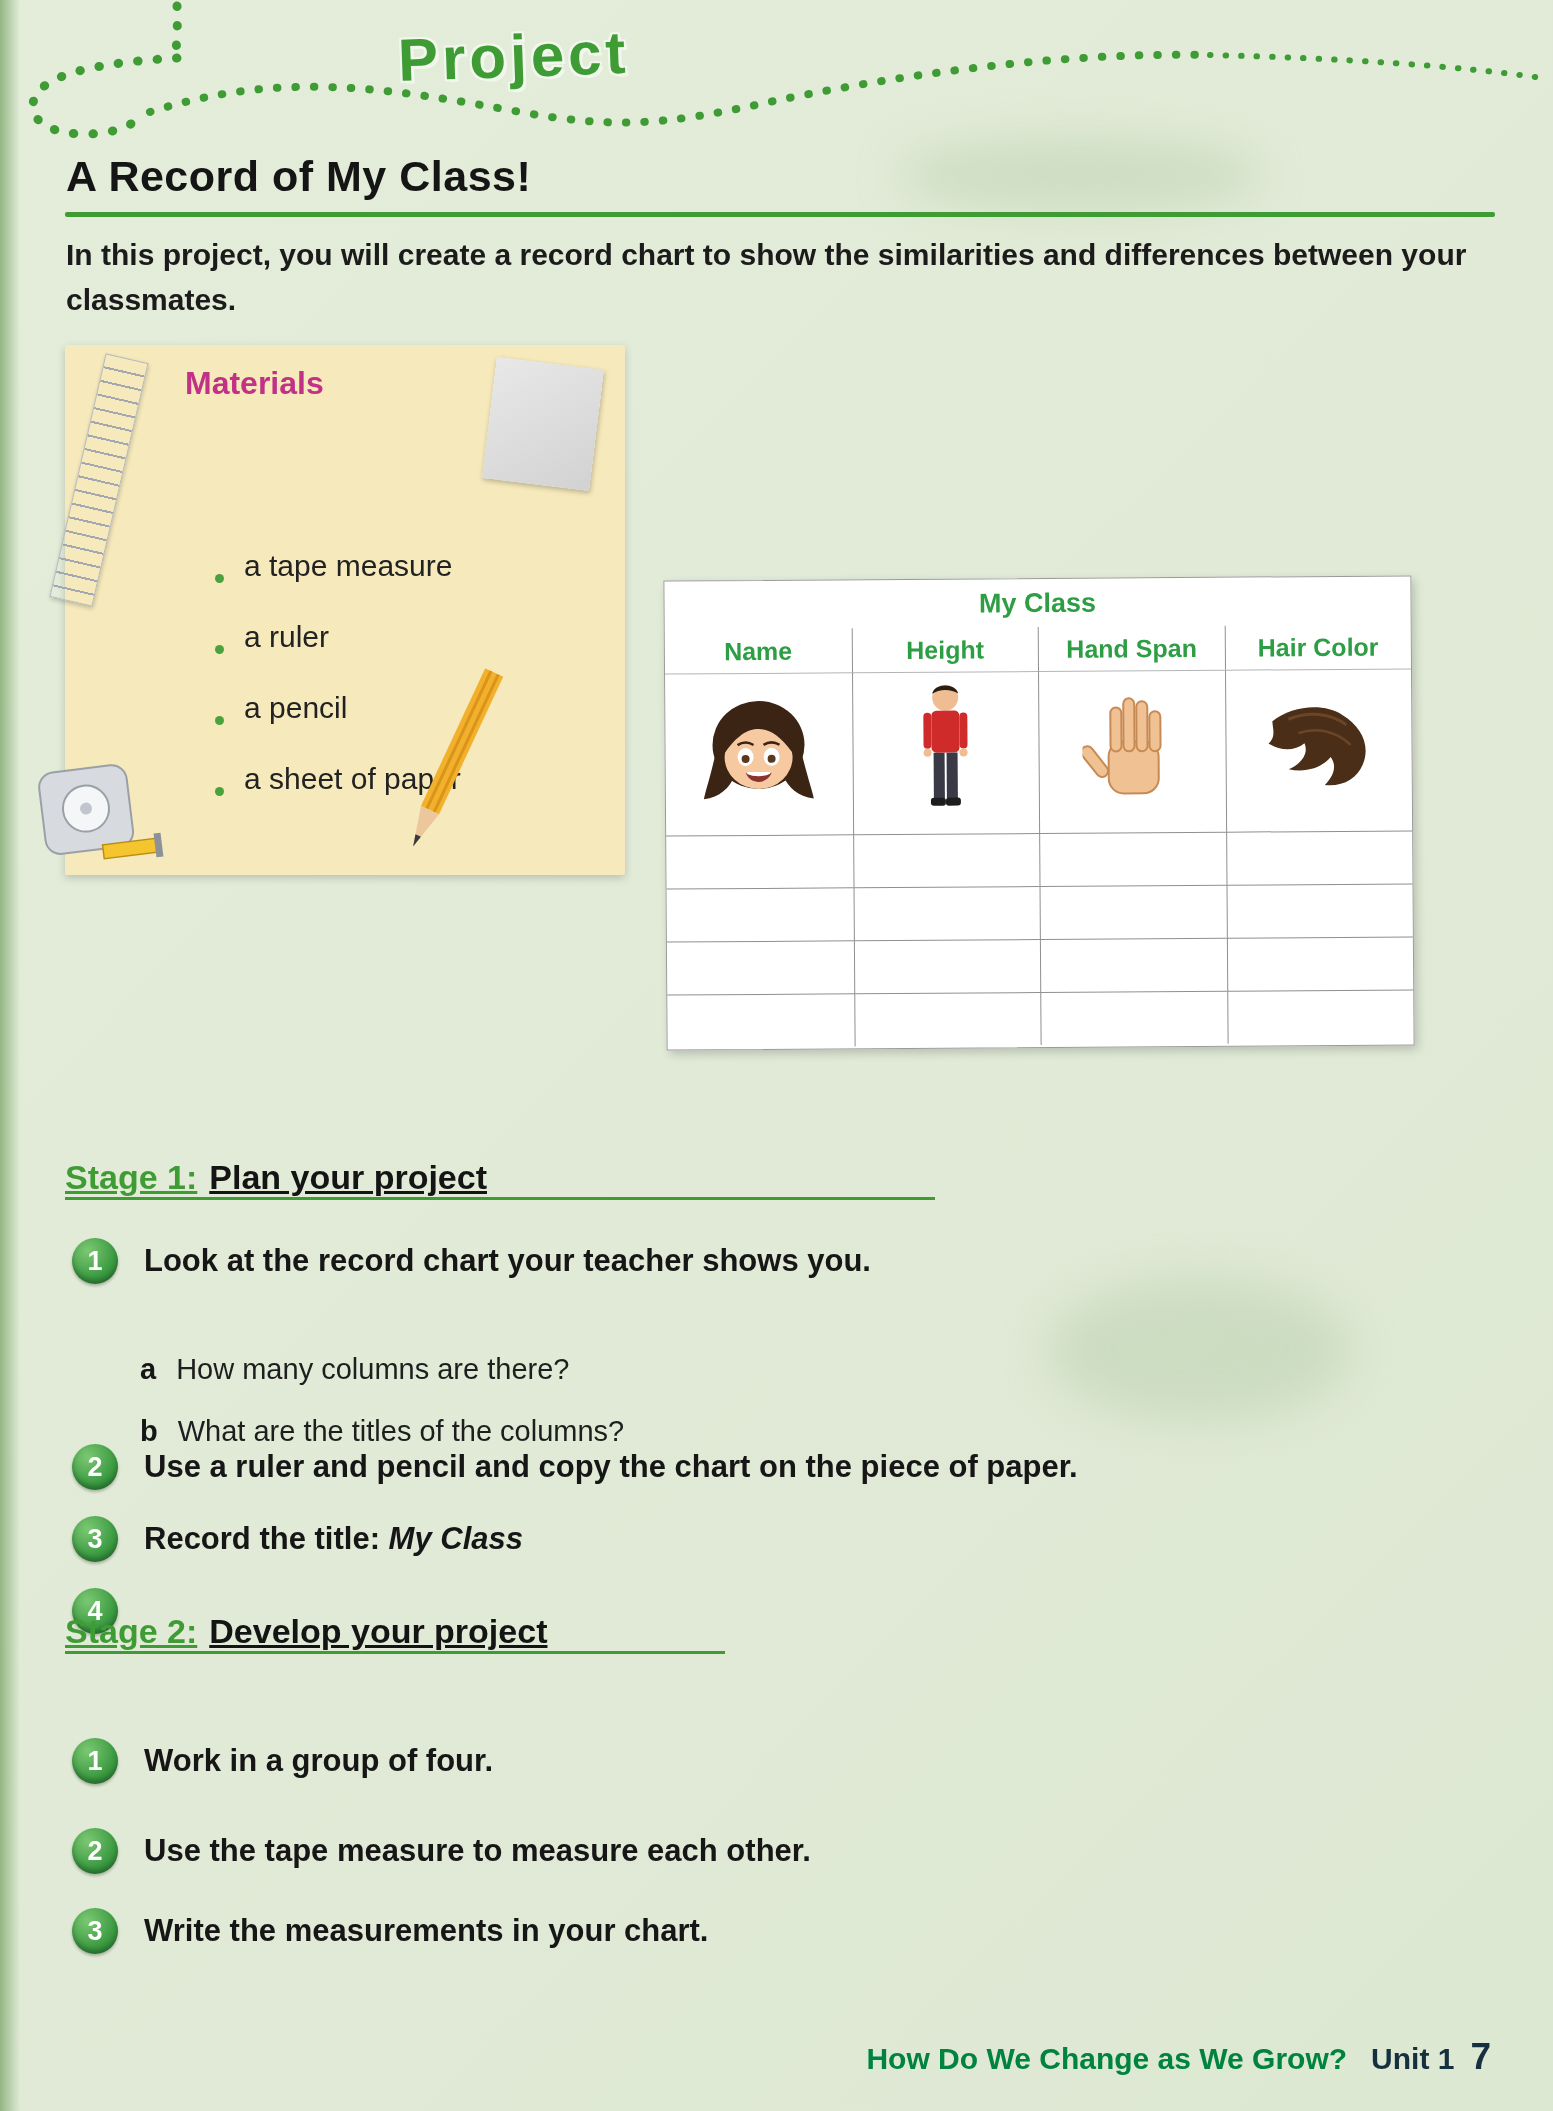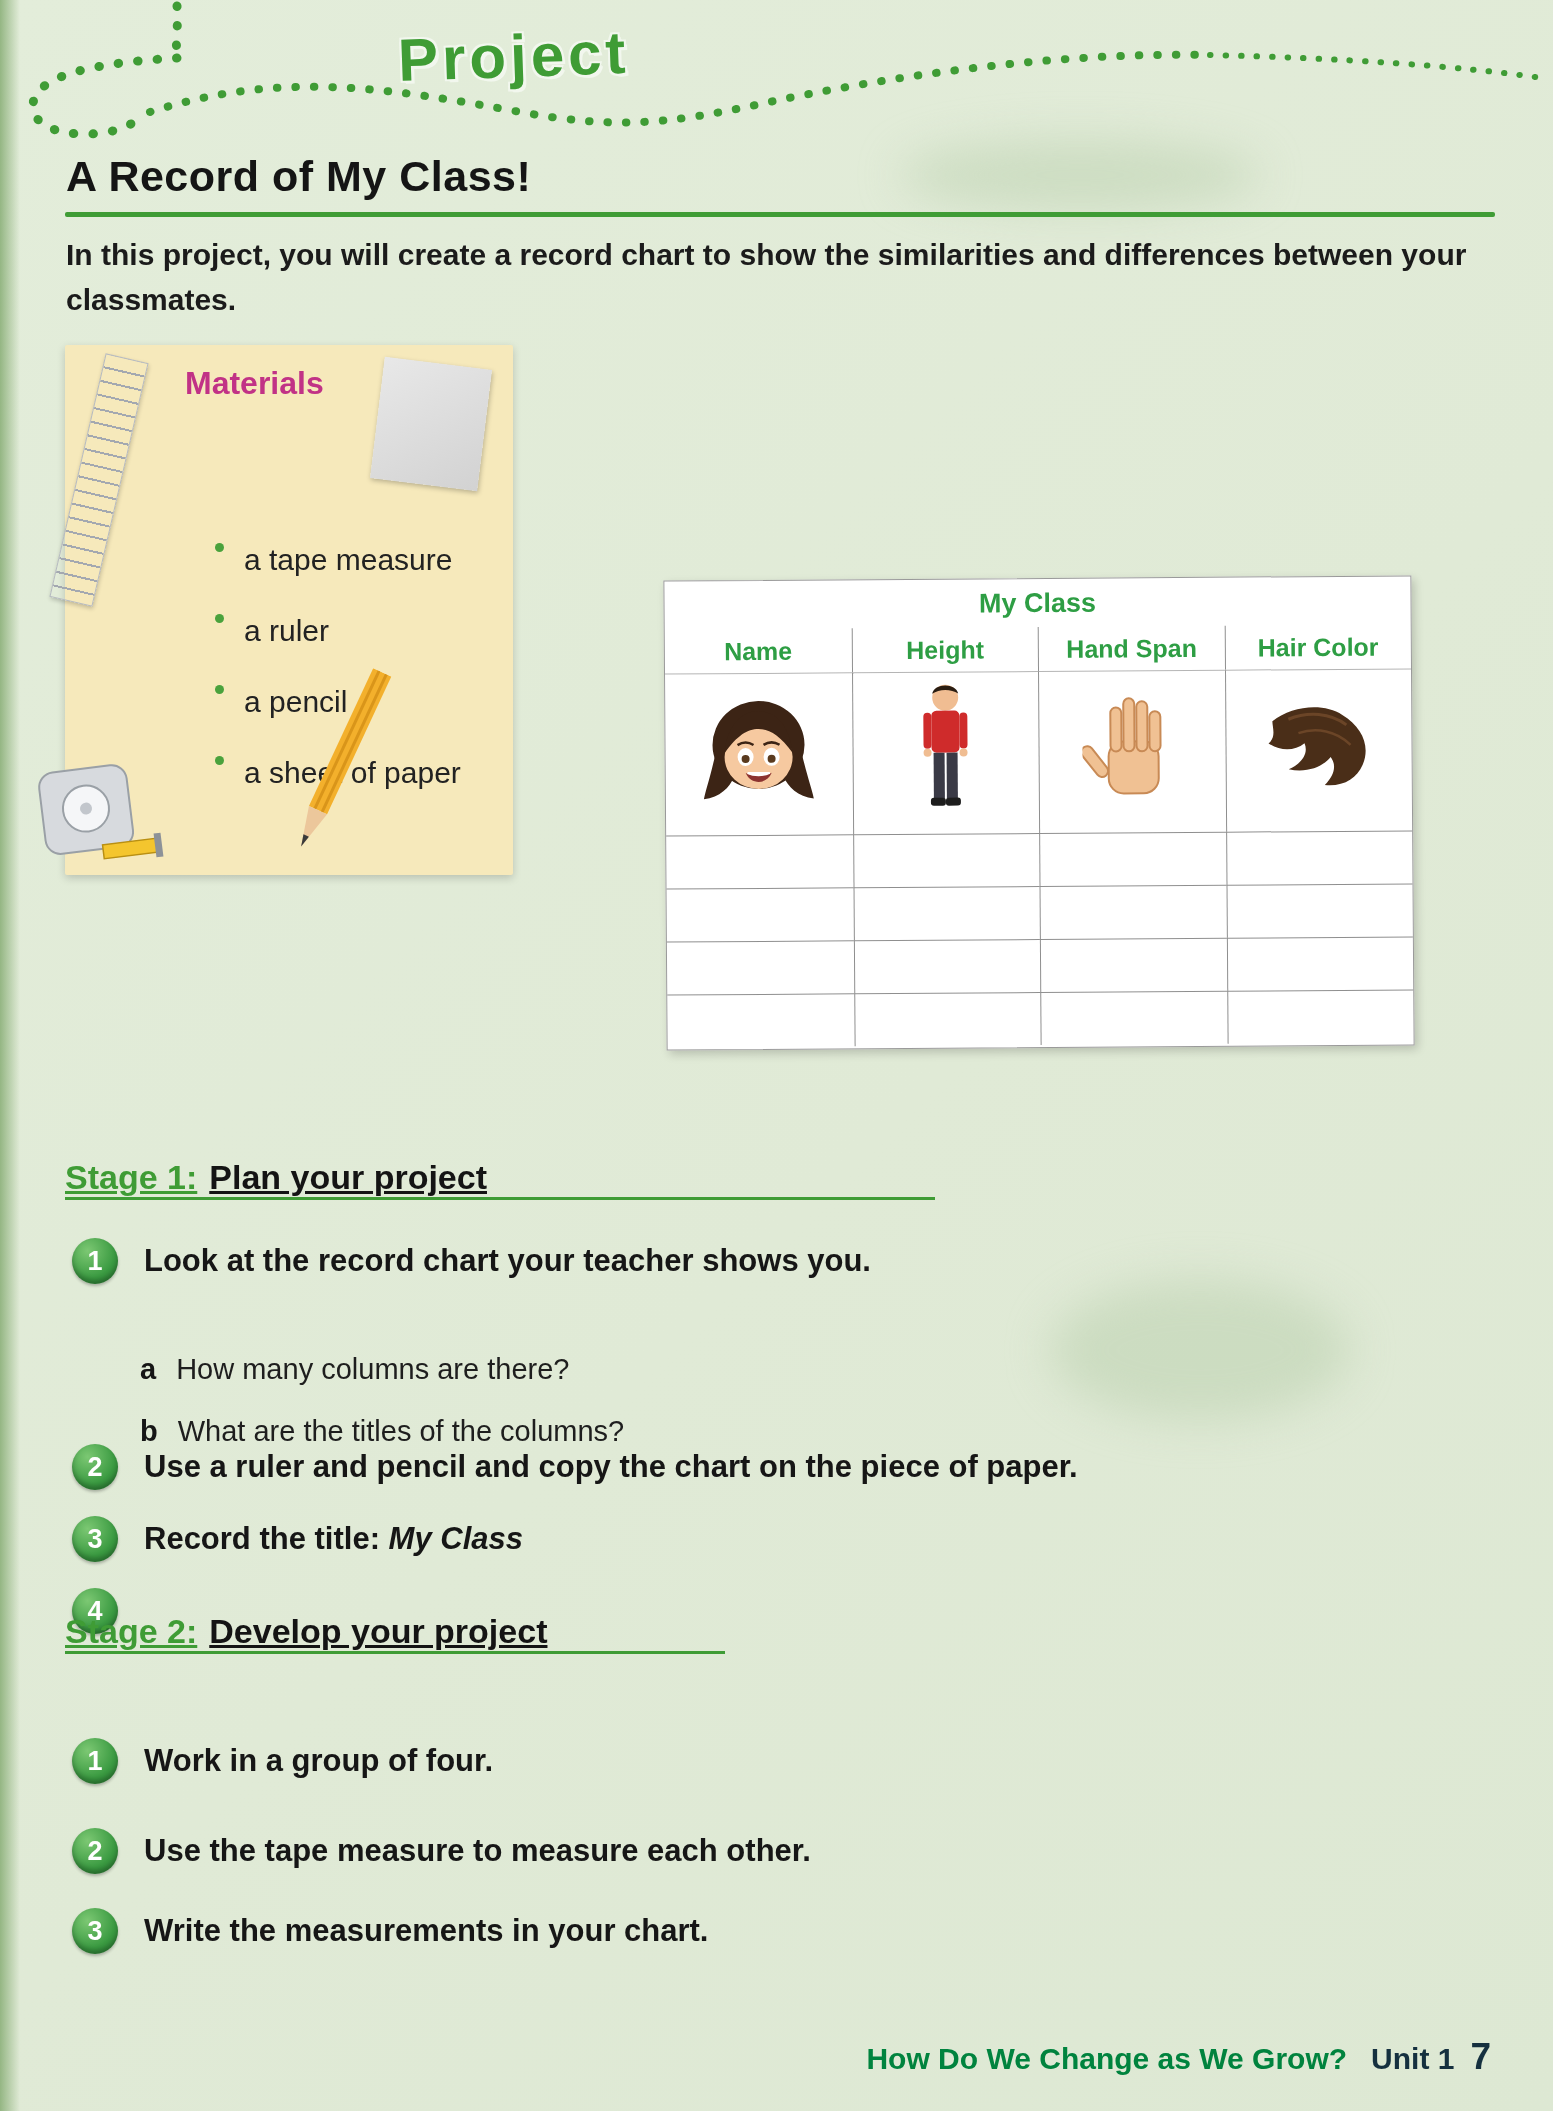--- a/index.html
+++ b/index.html
@@ -22,26 +22,26 @@
     text-shadow:2px 2px 0 #f2f7ee, -2px -2px 0 #f2f7ee, 2px -2px 0 #f2f7ee, -2px 2px 0 #f2f7ee, 3px 3px 0 #f2f7ee;
   }
 
   
   .main-title { position:absolute; left:66px; top:152px; font-size:43px; font-weight:800; color:#151515; letter-spacing:0.5px; }
   .title-rule { position:absolute; left:65px; right:58px; top:212px; height:5px; background:#3f9c35; border-radius:2px; }
   .intro { position:absolute; left:66px; top:232px; width:1420px; font-size:30px; font-weight:700; color:#1b1b1b; line-height:1.5; }
 
   
   .materials-card {
-    position:absolute; left:65px; top:345px; width:448px; height:530px;
+    position:absolute; left:65px; top:345px; width:560px; height:530px;
     background:#f6e9bb; box-shadow:0 3px 8px rgba(0,0,0,0.18); border-radius:2px;padding-left:36px;
   }
   .materials-title { position:absolute; left:120px; top:20px; font-size:32px; font-weight:700; color:#c13286; }
   .mat-list { position:absolute; left:150px; top:198px; }
-  .mat-item { display:flex; align-items:flex-start; height:40px; margin-bottom:31px; font-size:30px; font-weight:500; color:#222; }
+  .mat-item { display:flex; align-items:flex-end; height:40px; margin-bottom:31px; font-size:30px; font-weight:500; color:#222; }
   .mat-bullet { width:9px; height:9px; border-radius:50%; background:#4aa23c; margin-right:20px; flex:0 0 auto; }
 
   .ruler-img { position:absolute; left:12px; top:10px; width:44px; height:250px;
     background:linear-gradient(90deg,#f3f4f6,#dcdee2);
     background-image:repeating-linear-gradient(to bottom, rgba(0,0,0,0) 0 12px, #a3a8b0 12px 14px);
     border:1px solid #b6bac0; transform:rotate(13deg); box-shadow:1px 2px 4px rgba(0,0,0,0.2); }
   .paper-scrap { position:absolute; right:28px; top:18px; width:108px; height:122px;
     background:linear-gradient(145deg,#e8e8e8,#d2d2d2); transform:rotate(7deg);
     box-shadow:1px 2px 5px rgba(0,0,0,0.25); }
   .tape-img { position:absolute; left:-28px; bottom:4px; transform:rotate(-7deg); }

